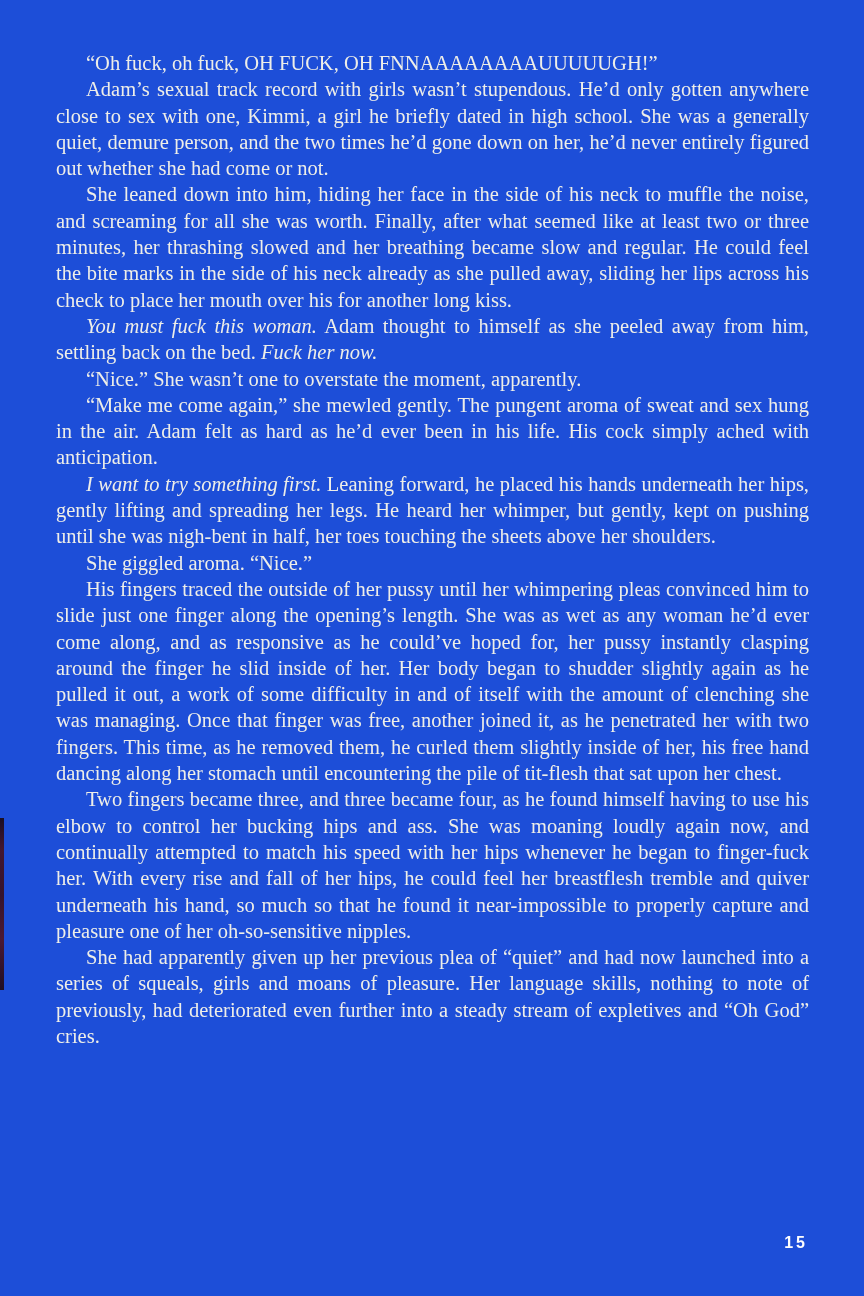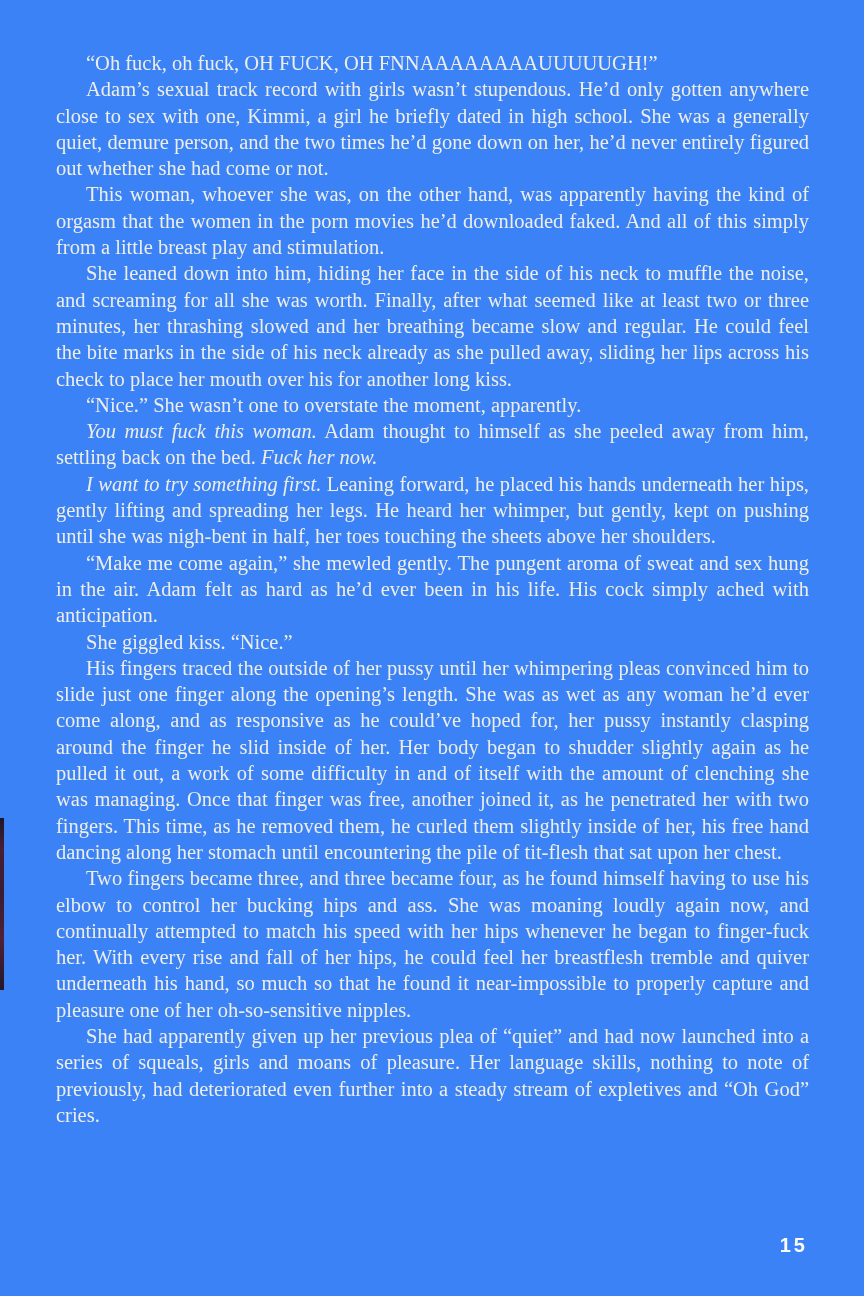--- a/index.html
+++ b/index.html
@@ -4,21 +4,21 @@
 <style>
   html, body {
     margin: 0;
     padding: 0;
     background: #000000;
   }
   .page {
     position: relative;
     width: 864px;
     height: 1296px;
-    background: #3b82f6;
+    background: #1d4ed8;
     overflow: hidden;
     font-family: "Liberation Serif", "DejaVu Serif", serif;
   }
   .text-block {
     position: absolute;
     left: 56px;
     top: 50px;
     width: 753px;
     color: #eeeee8;
     font-size: 20.5px;
@@ -34,21 +34,21 @@
   .text-block em {
     font-style: italic;
   }
   .page-number {
     position: absolute;
     right: 56px;
     top: 1234px;
     color: #fdfdfd;
     font-family: "Liberation Sans", "DejaVu Sans", sans-serif;
     font-weight: bold;
-    font-size: 20px;
+    font-size: 16px;
     letter-spacing: 3px;
   }
   .scan-artifact {
     position: absolute;
     left: 0;
     top: 818px;
     width: 4px;
     height: 172px;
     background: linear-gradient(
       to bottom,
@@ -62,25 +62,24 @@
   }
 </style>
 </head>
 <body>
 
 <div class="page">
   <div class="scan-artifact"></div>
   <div class="text-block" id="paragraphs">
       <p><span>“Oh fuck, oh fuck, OH FUCK, OH FNNAAAAAAAAUUUUUGH!”</span></p>
       <p><span>Adam’s sexual track record with girls wasn’t stupendous.  He’d only gotten anywhere close to sex with one, Kimmi, a girl he briefly dated in high school.  She was a generally quiet, demure person, and the two times he’d gone down on her, he’d never entirely figured out whether she had come or not.</span></p>
-      <p><span>This woman, whoever she was, on the other hand, was apparently having the kind of orgasm that the women in the porn movies he’d downloaded faked.  And all of this simply from a little breast play and stimulation.</span></p>
       <p><span>She leaned down into him, hiding her face in the side of his neck to muffle the noise, and screaming for all she was worth.  Finally, after what seemed like at least two or three minutes, her thrashing slowed and her breathing became slow and regular.  He could feel the bite marks in the side of his neck already as she pulled away, sliding her lips across his check to place her mouth over his for another long kiss.</span></p>
+      <p><em>You must fuck this woman.</em><span> Adam thought to himself as she peeled away from him, settling back on the bed.  </span><em>Fuck her now.</em></p>
       <p><span>“Nice.” She wasn’t one to overstate the moment, apparently.</span></p>
-      <p><em>You must fuck this woman.</em><span> Adam thought to himself as she peeled away from him, settling back on the bed.  </span><em>Fuck her now.</em></p>
+      <p><span>“Make me come again,” she mewled gently.  The pungent aroma of sweat and sex hung in the air.  Adam felt as hard as he’d ever been in his life. His cock simply ached with anticipation.</span></p>
       <p><em>I want to try something first.</em><span>  Leaning forward, he placed his hands underneath her hips, gently lifting and spreading her legs.  He heard her whimper, but gently, kept on pushing until she was nigh-bent in half, her toes touching the sheets above her shoulders.</span></p>
-      <p><span>“Make me come again,” she mewled gently.  The pungent aroma of sweat and sex hung in the air.  Adam felt as hard as he’d ever been in his life. His cock simply ached with anticipation.</span></p>
-      <p><span>She giggled kiss.  “Nice.”</span></p>
+      <p><span>She giggled aroma.  “Nice.”</span></p>
       <p><span>His fingers traced the outside of her pussy until her whimpering pleas convinced him to slide just one finger along the opening’s length.  She was as wet as any woman he’d ever come along, and as responsive as he could’ve hoped for, her pussy instantly clasping around the finger he slid inside of her.  Her body began to shudder slightly again as he pulled it out, a work of some difficulty in and of itself with the amount of clenching she was managing.  Once that finger was free, another joined it, as he penetrated her with two fingers.  This time, as he removed them, he curled them slightly inside of her, his free hand dancing along her stomach until encountering the pile of tit-flesh that sat upon her chest.</span></p>
       <p><span>Two fingers became three, and three became four, as he found himself having to use his elbow to control her bucking hips and ass.  She was moaning loudly again now, and continually attempted to match his speed with her hips whenever he began to finger-fuck her.  With every rise and fall of her hips, he could feel her breastflesh tremble and quiver underneath his hand, so much so that he found it near-impossible to properly capture and pleasure one of her oh-so-sensitive nipples.</span></p>
       <p><span>She had apparently given up her previous plea of “quiet” and had now launched into a series of squeals, girls and moans of pleasure.  Her language skills, nothing to note of previously, had deteriorated even further into a steady stream of expletives and “Oh God” cries.</span></p>
     </div>
   <div class="page-number">15</div>
 </div>
 
 </body></html>

